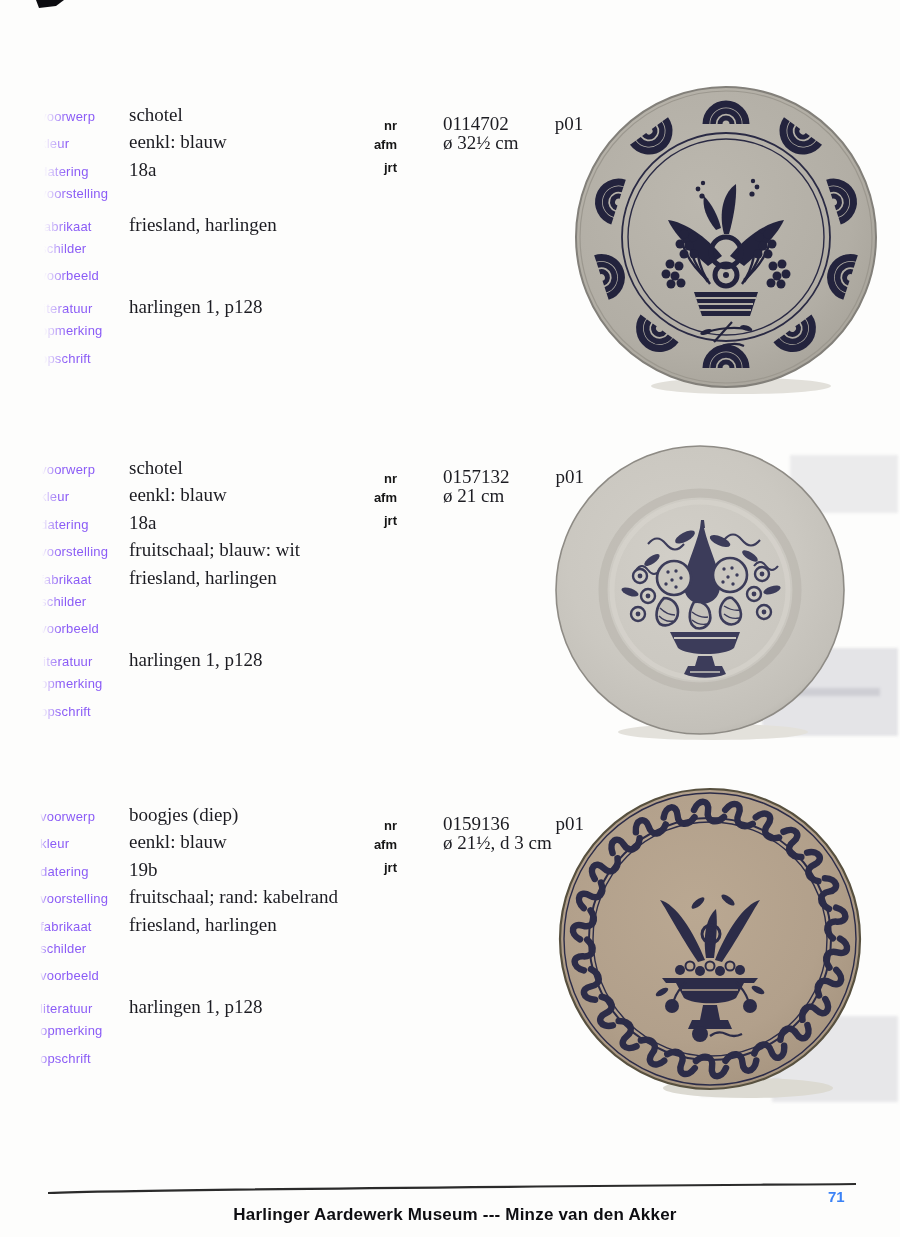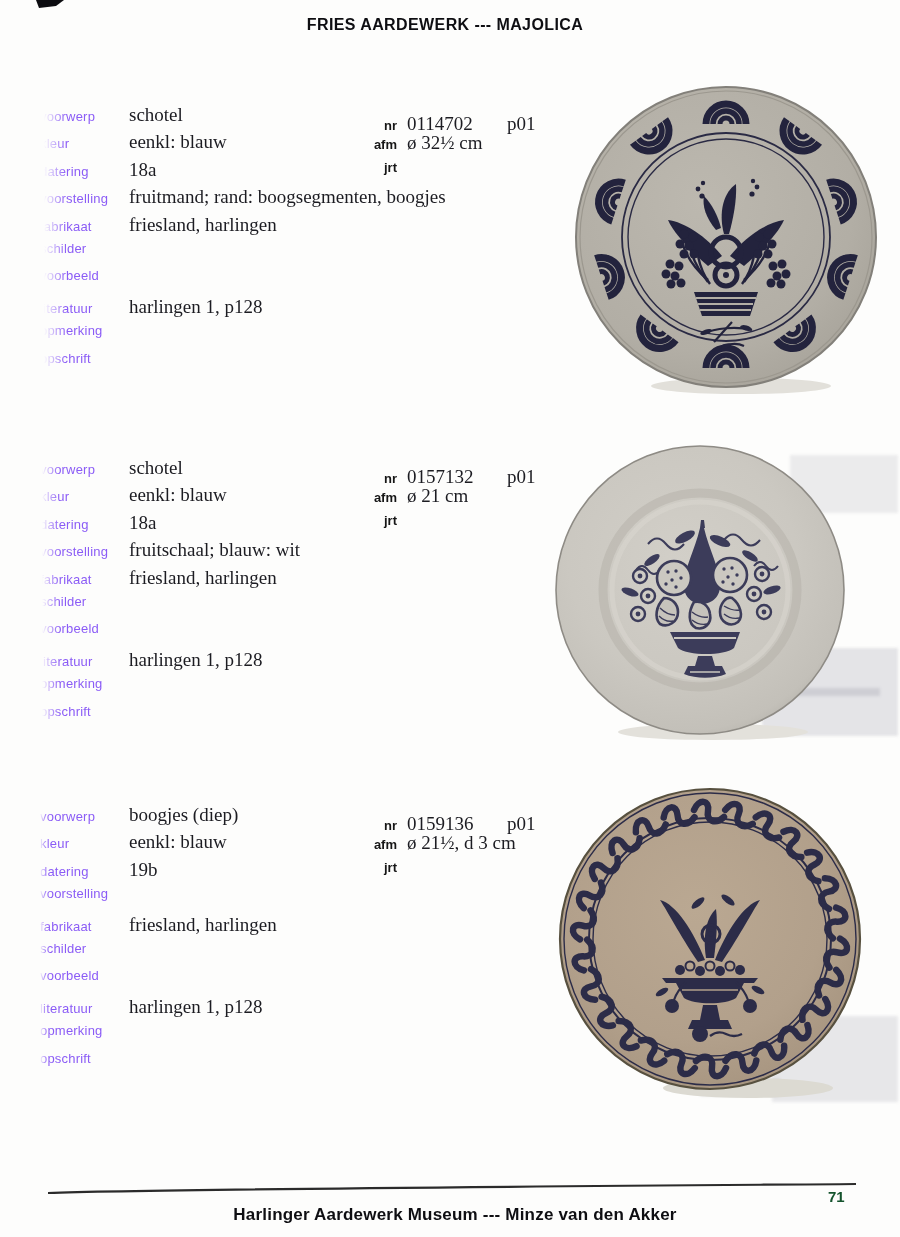--- a/index.html
+++ b/index.html
@@ -22,62 +22,60 @@
   .fvalue{
     margin-left:11px;font-family:"Liberation Serif",serif;font-size:19px;
     color:#1c1c22;white-space:nowrap;
   }
   
   .e1 .flabel{-webkit-mask-image:linear-gradient(to right,transparent 4px,rgba(0,0,0,.45) 14px,#000 26px);mask-image:linear-gradient(to right,transparent 4px,rgba(0,0,0,.45) 14px,#000 26px);}
   .e2 .flabel{-webkit-mask-image:linear-gradient(to right,transparent 2px,rgba(0,0,0,.5) 10px,#000 20px);mask-image:linear-gradient(to right,transparent 2px,rgba(0,0,0,.5) 10px,#000 20px);}
   .e3 .flabel{-webkit-mask-image:linear-gradient(to right,transparent 0px,rgba(0,0,0,.6) 4px,#000 10px);mask-image:linear-gradient(to right,transparent 0px,rgba(0,0,0,.6) 4px,#000 10px);}
   
   .meta{position:absolute;left:362px;width:220px;}
-  .mrow{display:flex;align-items:baseline;height:27.8px;}
+  .mrow{display:flex;align-items:baseline;height:27.8px;gap:36px;}
   .mlabel{width:35px;text-align:right;font-weight:bold;font-size:13px;flex:none;}
   .mval{margin-left:10px;font-family:"Liberation Serif",serif;font-size:19px;color:#1c1c22;white-space:nowrap;}
   .mval-nr{width:90px;margin-top:9px;}
   
   .photo{position:absolute;}
   .artifact{position:absolute;filter:blur(1.5px);}
   
   .rule{position:absolute;left:0;top:1178px;}
-  .pagenum{position:absolute;left:828px;top:1188px;font-weight:bold;font-size:15px;color:#14532d;text-align:right;}
+  .pagenum{position:absolute;left:828px;top:1188px;font-weight:bold;font-size:15px;color:#3b82f6;text-align:right;}
   .footer{
     position:absolute;top:1205px;left:0;width:910px;text-align:center;
     font-weight:bold;font-size:17px;color:#0e0e12;letter-spacing:.2px;
   }
 </style>
 </head>
 <body>
 
 <div class="page">
 
   <svg class="artifact" style="left:0;top:0;filter:none" width="90" height="16">
     <polygon points="36,0 64,0 56,6 39,8" fill="#0c0c10"></polygon>
   </svg>
 
-  <div class="title">FRIES AARDEWERK  ---  MAJOLICA</div>
 
   <div class="fields e1" style="top:104px">
     <div class="frow">
         <span class="flabel">voorwerp</span>
         <span class="fvalue">schotel</span>
       </div>
     <div class="frow">
         <span class="flabel">kleur</span>
         <span class="fvalue">eenkl: blauw</span>
       </div>
     <div class="frow">
         <span class="flabel">datering</span>
         <span class="fvalue">18a</span>
       </div>
     <div class="frow">
         <span class="flabel">voorstelling</span>
-        <span class="fvalue">fruitmand; rand: boogsegmenten, boogjes</span>
       </div>
     <div class="frow">
         <span class="flabel">fabrikaat</span>
         <span class="fvalue">friesland, harlingen</span>
       </div>
     <div class="frow">
         <span class="flabel">schilder</span>
         <span class="fvalue"></span>
       </div>
     <div class="frow">
@@ -356,20 +354,21 @@
     <div class="frow">
         <span class="flabel">kleur</span>
         <span class="fvalue">eenkl: blauw</span>
       </div>
     <div class="frow">
         <span class="flabel">datering</span>
         <span class="fvalue">19b</span>
       </div>
     <div class="frow">
         <span class="flabel">voorstelling</span>
+        <span class="fvalue">fruitschaal; rand: kabelrand</span>
       </div>
     <div class="frow">
         <span class="flabel">fabrikaat</span>
         <span class="fvalue">friesland, harlingen</span>
       </div>
     <div class="frow">
         <span class="flabel">schilder</span>
         <span class="fvalue"></span>
       </div>
     <div class="frow">

